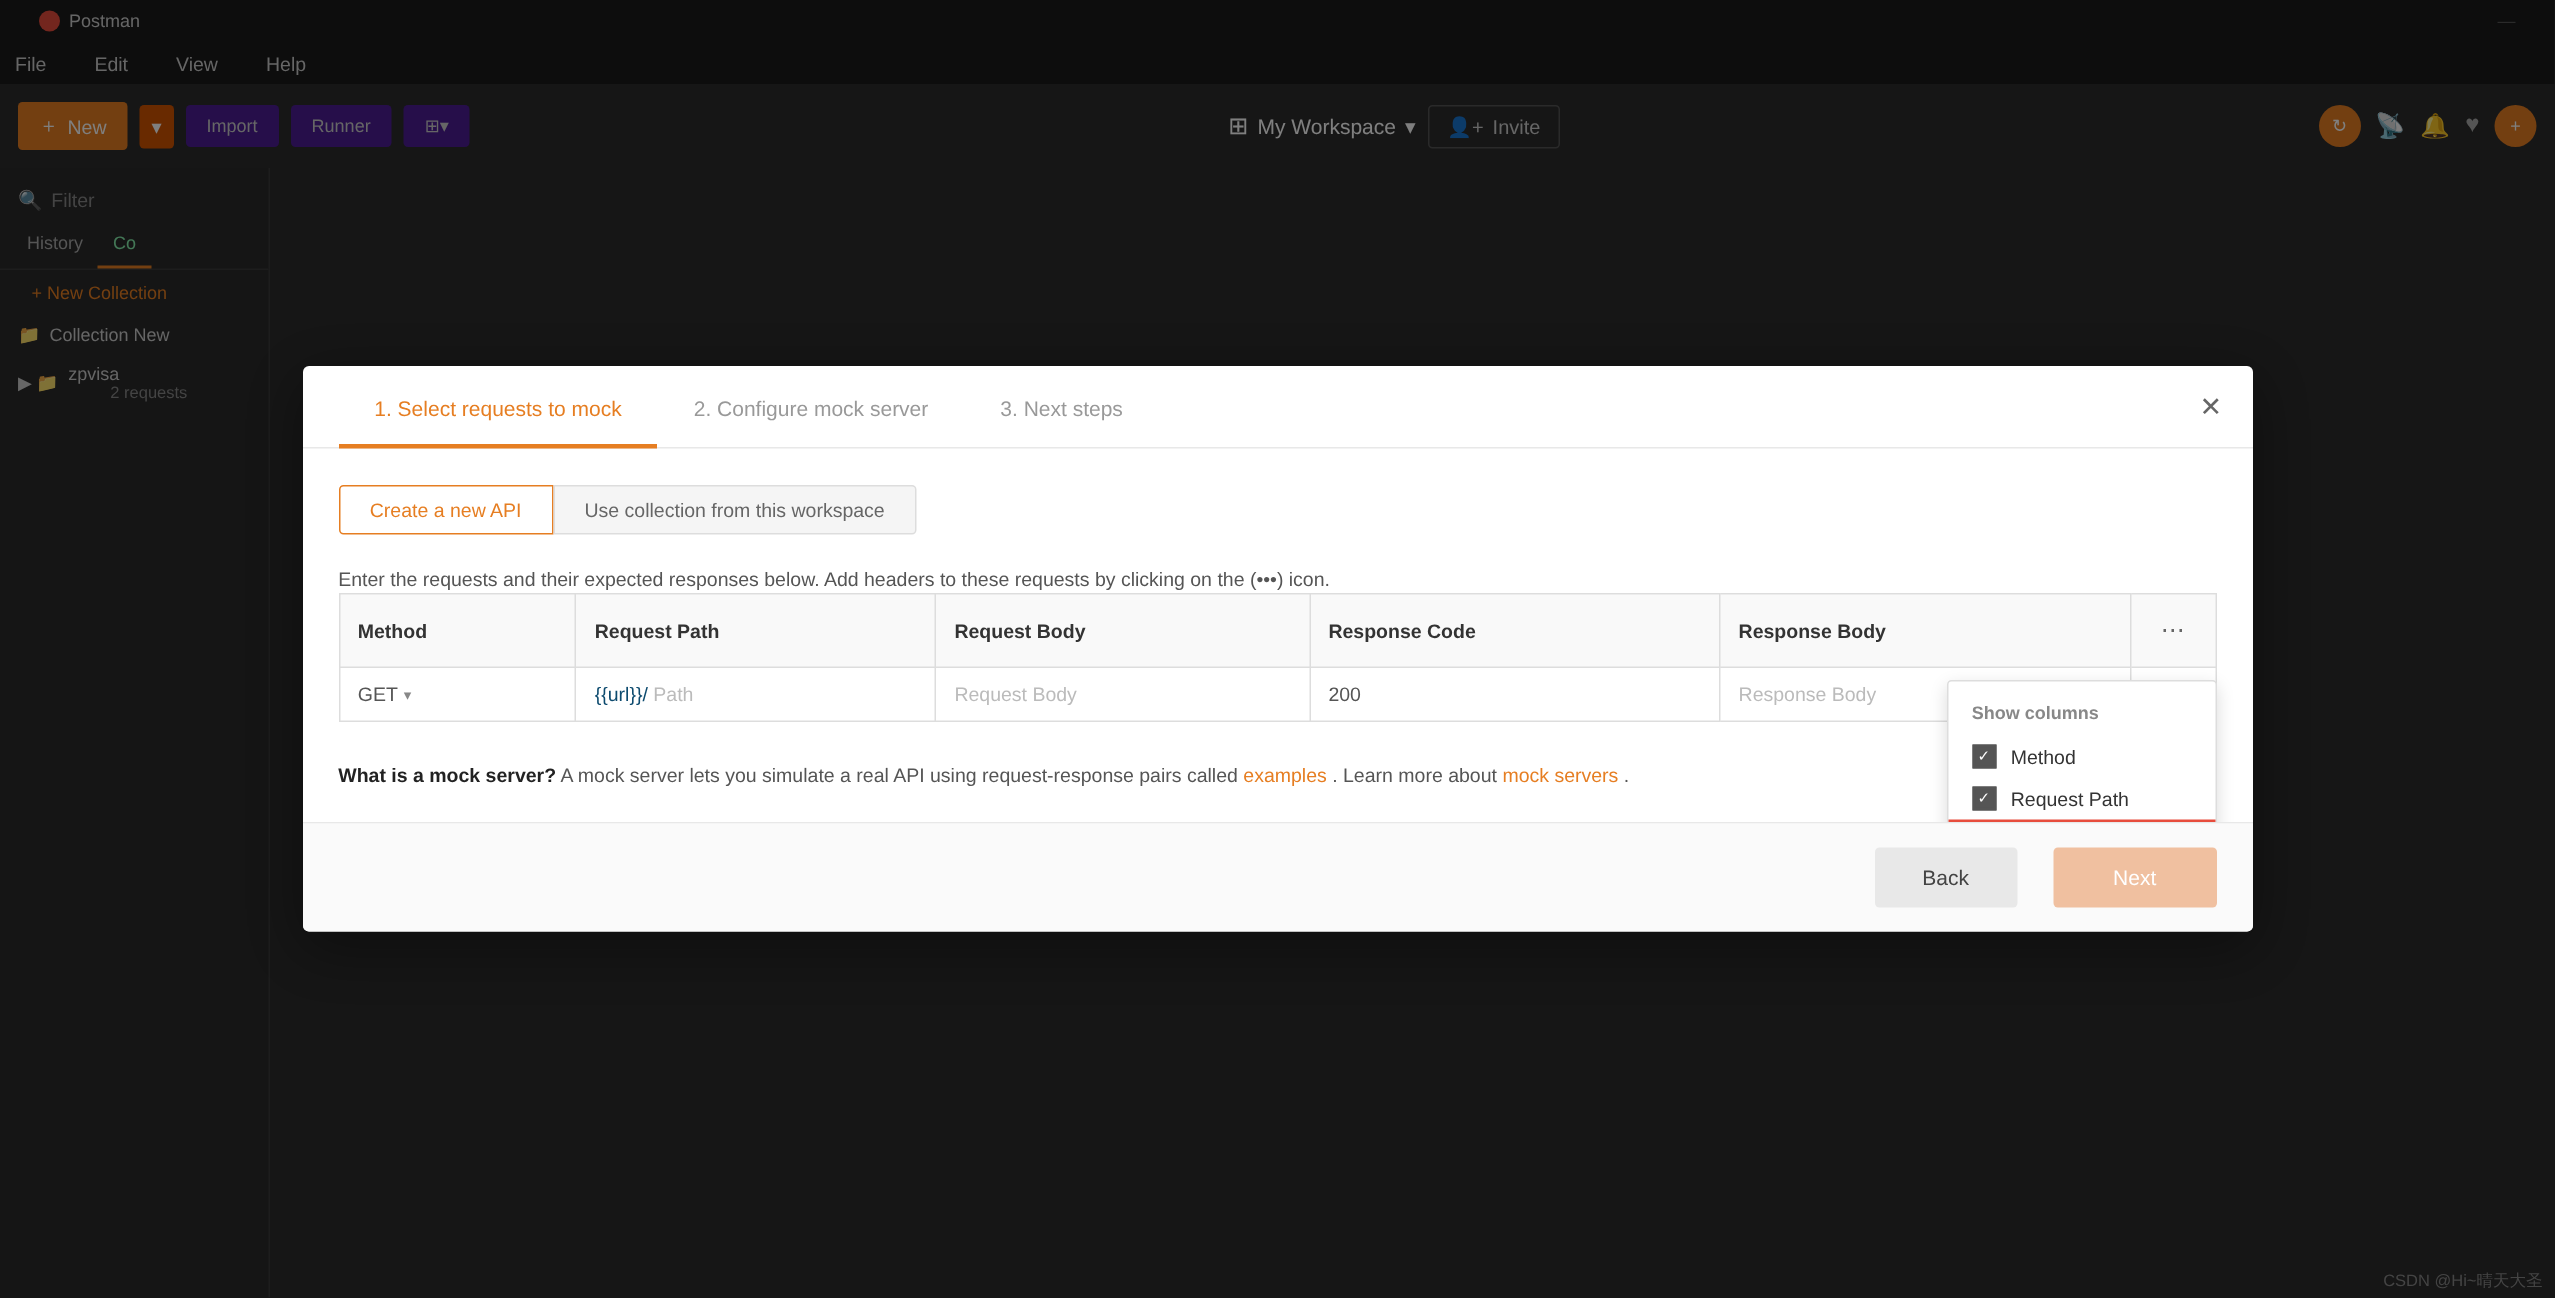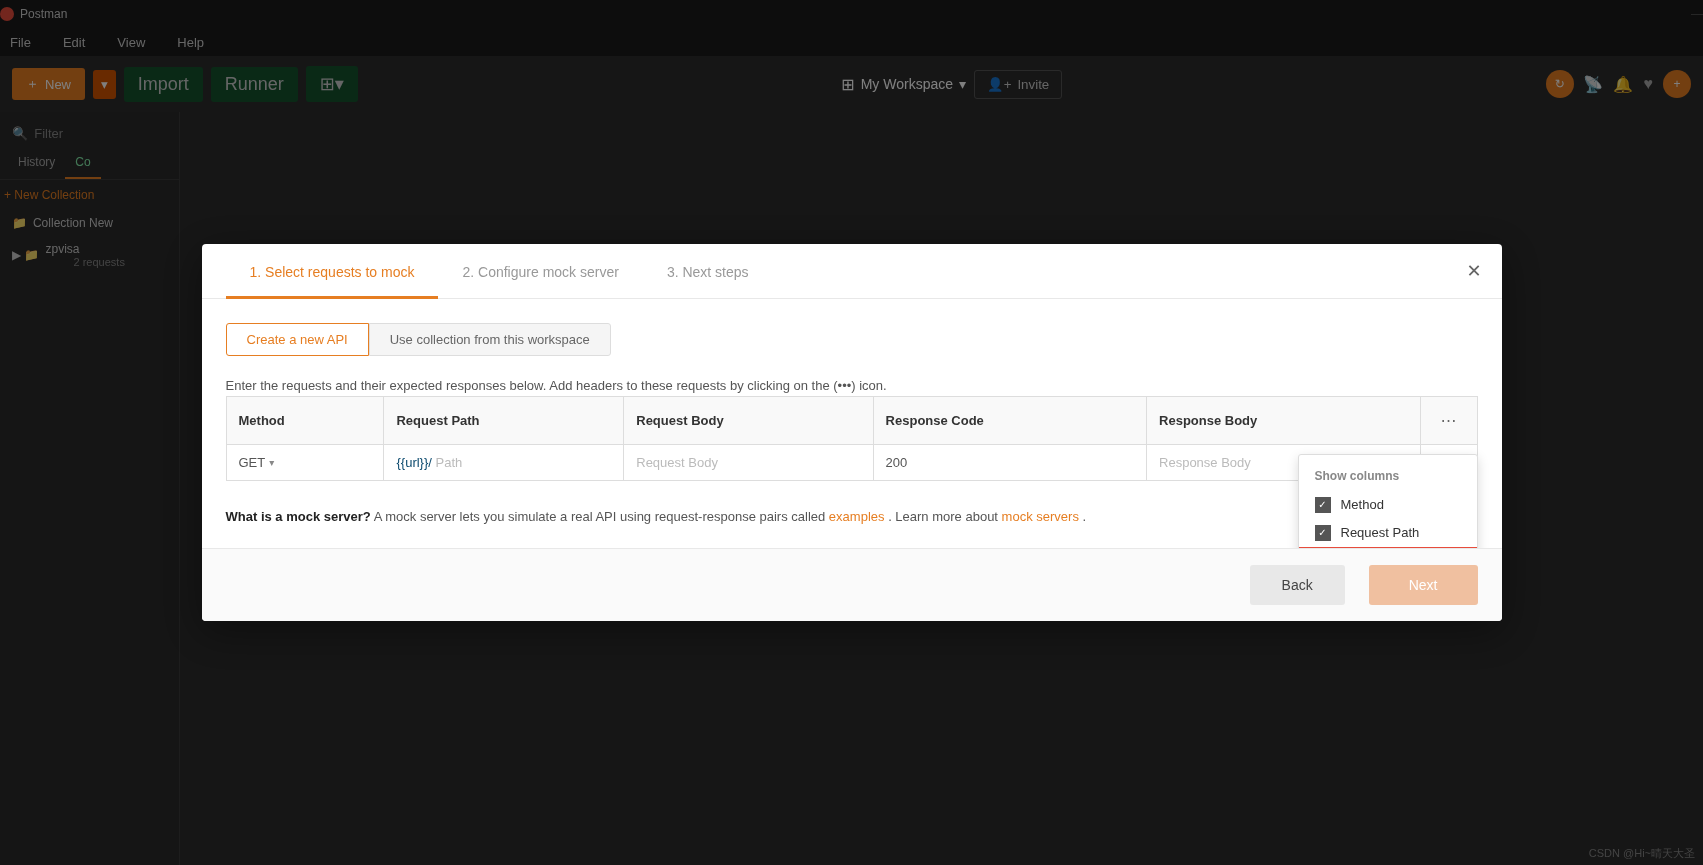--- a/index.html
+++ b/index.html
@@ -4,21 +4,21 @@
   <style>
     * { box-sizing: border-box; margin: 0; padding: 0; }
     body { font-family: -apple-system, BlinkMacSystemFont, 'Segoe UI', sans-serif; font-size: 13px; background: #2c2c2c; overflow: hidden; }
 
     
     .title-bar {
       background: #1a1a1a;
       height: 28px;
       display: flex;
       align-items: center;
-      padding: 0 0;
+      padding: 0 26px;
       color: #ccc;
       font-size: 12px;
     }
     .title-bar .app-icon { width: 14px; height: 14px; background: #e74c3c; border-radius: 50%; margin-right: 6px; display: inline-block; }
 
     
     .menu-bar {
       background: #1a1a1a;
       height: 28px;
       display: flex;
@@ -53,26 +53,26 @@
     }
     .btn-new-arrow {
       background: #d35400;
       color: white;
       border: none;
       border-radius: 3px;
       padding: 7px 8px;
       cursor: pointer;
     }
     .btn-toolbar {
-      background: #14532d;
+      background: #4c1d95;
       color: #ccc;
       border: none;
       border-radius: 3px;
       padding: 7px 14px;
-      font-size: 18px;
+      font-size: 12px;
       cursor: pointer;
     }
     .workspace-center {
       flex: 1;
       display: flex;
       justify-content: center;
       align-items: center;
       gap: 8px;
     }
     .workspace-btn {
@@ -144,21 +144,21 @@
       color: #aaa;
       font-size: 12px;
       cursor: pointer;
       border-bottom: 2px solid transparent;
     }
     .sidebar-tab.active { color: #86efac; border-bottom-color: #e67e22; }
     .new-collection {
       display: flex;
       align-items: center;
       gap: 4px;
-      padding: 8px 4px;
+      padding: 8px 21px;
       color: #e67e22;
       font-size: 12px;
       cursor: pointer;
     }
     .collection-item {
       display: flex;
       align-items: center;
       gap: 6px;
       padding: 6px 12px;
       color: #ccc;

